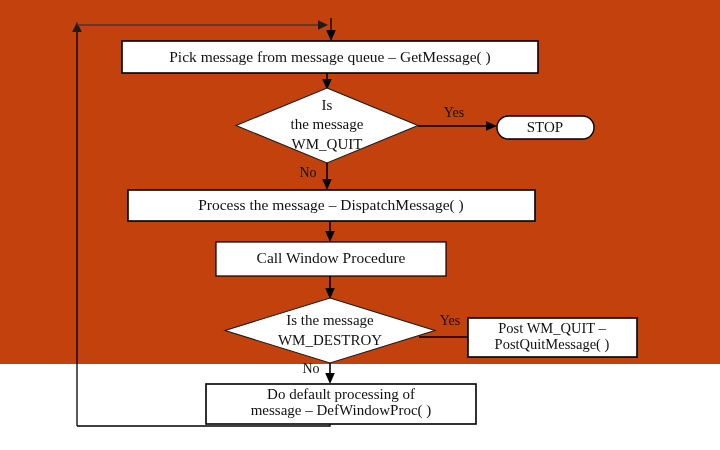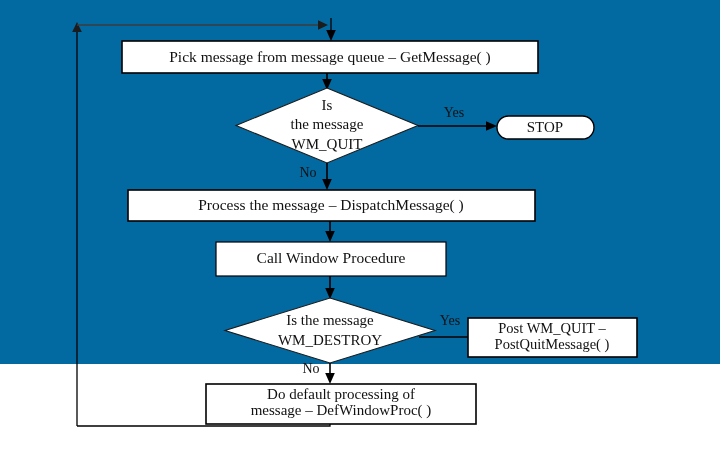--- a/index.html
+++ b/index.html
@@ -10,21 +10,21 @@
   body {
     width: 720px;
     height: 450px;
     font-family: "Liberation Serif", "DejaVu Serif", serif;
     overflow: hidden;
   }
   #flowchart-root {
     position: relative;
     width: 720px;
     height: 364px;
-    background: #0369a1;
+    background: #c2410c;
     text-decoration: underline;
   }
   svg.chart-canvas {
     display: block;
     width: 720px;
     height: 450px;
   }
   .node-box {
     fill: #ffffff;
     stroke: #000000;

